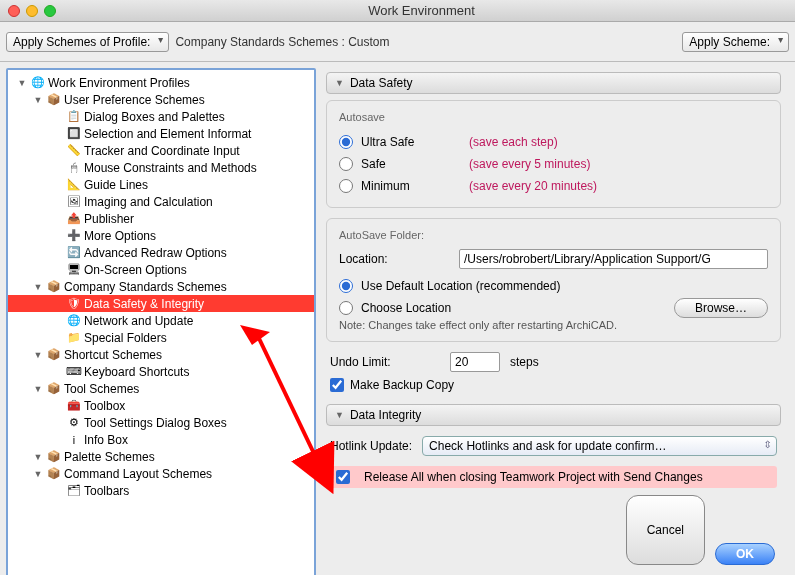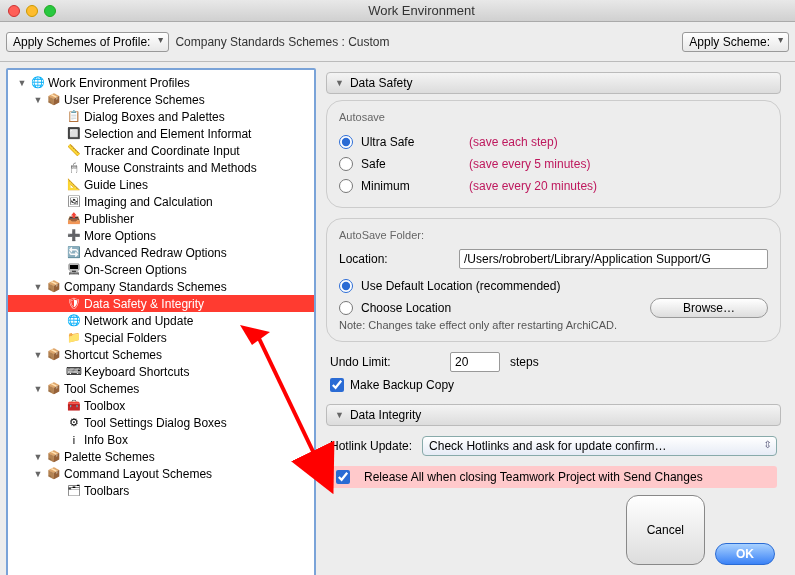--- a/index.html
+++ b/index.html
@@ -20,31 +20,31 @@
 .tree-row { display: flex; align-items: center; height: 17px; padding-left: 4px; cursor: default; white-space: nowrap; }
 .tree-row.l0 { padding-left: 8px; }
 .tree-row.l1 { padding-left: 24px; }
 .tree-row.l2 { padding-left: 44px; }
 .disclosure { width: 12px; height: 12px; display: inline-flex; align-items: center; justify-content: center; font-size: 9px; color: #666; }
 .tree-icon { width: 14px; height: 14px; margin: 0 3px; font-size: 11px; display: inline-flex; align-items: center; justify-content: center; }
 .tree-row.selected { background: #ff3b30; color: #fff; }
 .panel { flex: 1; padding: 10px 14px 10px 4px; overflow: auto; }
 .section-header { background: linear-gradient(#f4f4f4,#dcdcdc); border: 1px solid #bbb; border-radius: 4px; padding: 3px 8px; display: flex; align-items: center; gap: 6px; margin-bottom: 6px; }
 .section-header .tri { font-size: 9px; color: #666; }
-.group { border: 1px solid #ccc; border-radius: 16px; padding: 10px 12px; margin-bottom: 10px; background: #ededed; }
+.group { border: 1px solid #ccc; border-radius: 6px; padding: 10px 12px; margin-bottom: 10px; background: #ededed; }
 .group-title { color: #666; font-size: 11px; margin-bottom: 8px; }
 .radio-row { display: flex; align-items: center; height: 22px; gap: 8px; }
 .radio-row label { width: 100px; }
 .radio-row .hint { color: #be185d; }
 input[type=radio], input[type=checkbox] { accent-color: #2a6bd4; width: 14px; height: 14px; }
 .field-row { display: flex; align-items: center; gap: 10px; margin: 6px 0; }
 .field-row .lbl { width: 110px; }
 input[type=text] { background: #fff; border: 1px solid #999; border-radius: 2px; padding: 2px 4px; height: 20px; }
 .note { font-size: 11px; color: #555; }
-.browse-btn { background: linear-gradient(#fff,#ddd); border: 1px solid #999; border-radius: 12px; padding: 2px 32px; margin-left: auto; }
+.browse-btn { background: linear-gradient(#fff,#ddd); border: 1px solid #999; border-radius: 12px; padding: 2px 20px; margin-left: auto; }
 .checkbox-row { display: flex; align-items: center; gap: 6px; margin: 6px 0; }
 .select { background: linear-gradient(#fff,#e6ebf5); border: 1px solid #8aa; border-radius: 4px; padding: 2px 20px 2px 6px; position: relative; flex: 1; }
 .select::after { content: "⇳"; position: absolute; right: 4px; font-size: 10px; color: #557; }
 .highlight-row { background: #ffc9cb; border-radius: 3px; padding: 4px 6px; display: flex; align-items: center; gap: 14px; }
 .dialog-buttons { position: absolute; bottom: 10px; right: 20px; display: flex; gap: 10px; }
 .btn { border: 1px solid #888; border-radius: 12px; padding: 3px 20px; background: linear-gradient(#fff,#ddd); }
 .btn.primary { background: linear-gradient(#a8d1ff,#3b82f6); color: #fff; border-color: #2a6bd4; font-weight: bold; margin-top: 48px; }
 .arrow-svg { position: absolute; pointer-events: none; }
 </style>
 </head>

